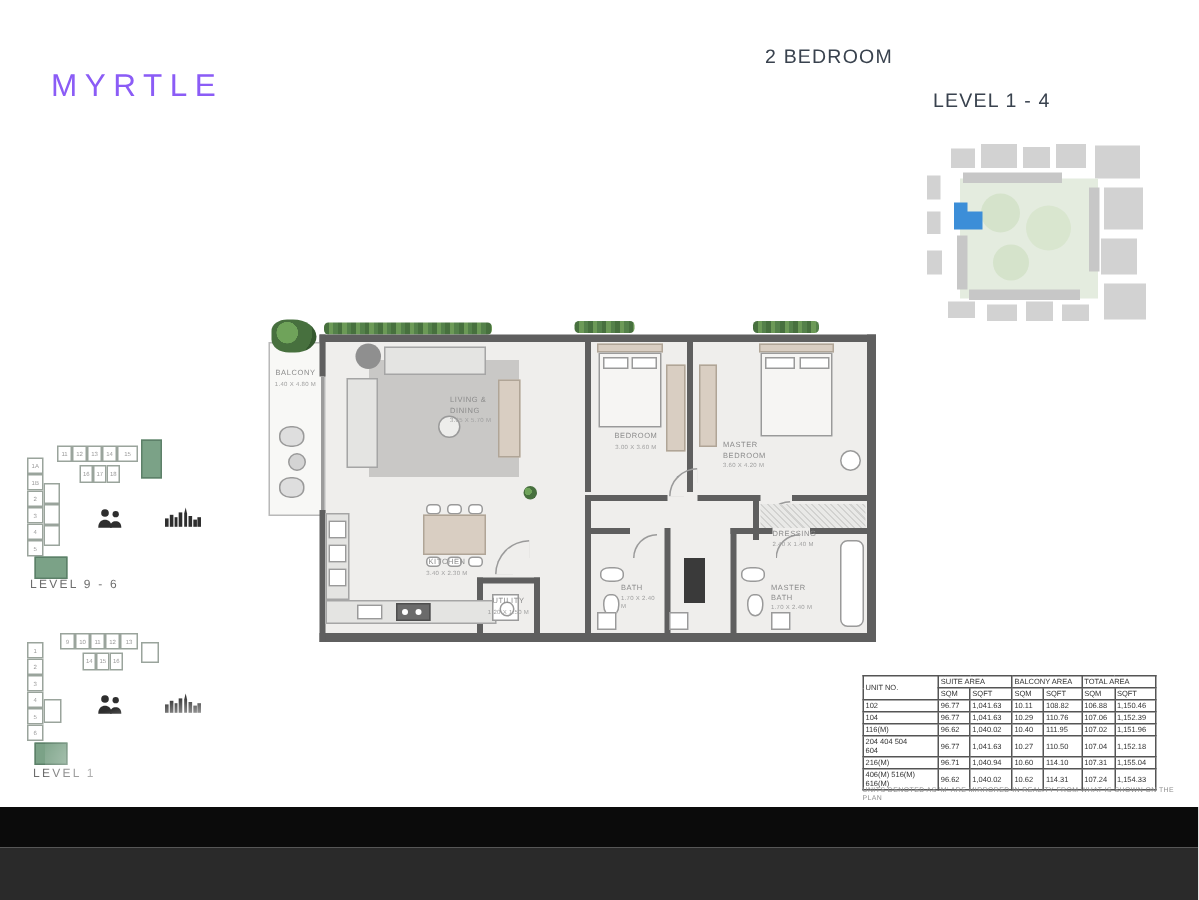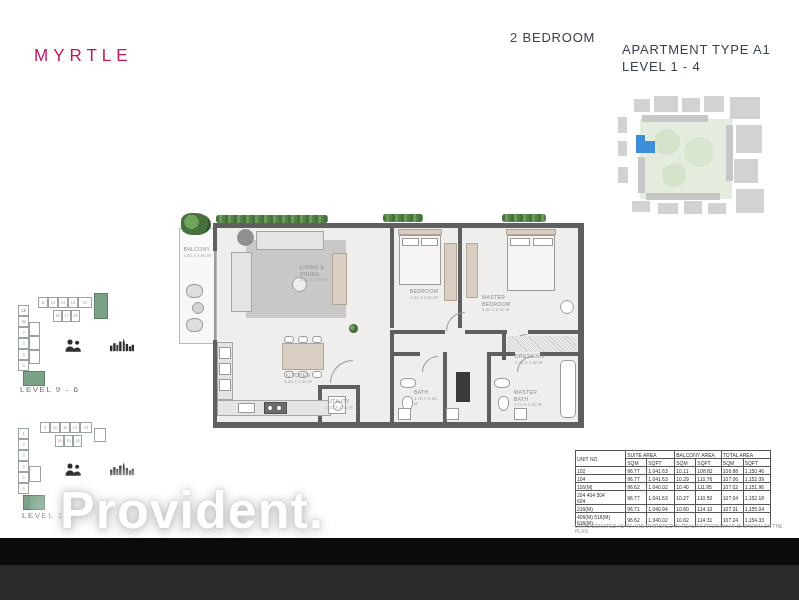--- a/index.html
+++ b/index.html
@@ -1,20 +1,20 @@
 <!DOCTYPE html>
 <html><head>
 <meta charset="utf-8">
 <style>
   html,body{margin:0;padding:0;background:#fff;}
   #canvas{position:relative;width:799px;height:600px;background:#ffffff;overflow:hidden;
           font-family:"Liberation Sans",sans-serif;color:#39424e;}
   .abs{position:absolute;}
   
-  .title{font-size:17px;letter-spacing:5px;font-weight:400;color:#be185d;}
+  .title{font-size:21px;letter-spacing:5px;font-weight:400;color:#8b5cf6;}
   .sub{font-size:13px;letter-spacing:0.8px;font-weight:400;color:#39424e;}
   
   .wall{position:absolute;background:#5f5f5f;}
   .thinline{position:absolute;background:#9c9c9c;}
   .room-fill{position:absolute;background:#efeeec;}
   .balcony-fill{position:absolute;background:#f8f8f6;border:1px solid #b9b9b9;}
   .hedge{position:absolute;height:8px;background:repeating-linear-gradient(90deg,#47703e 0 3px,#6c9a57 3px 6px,#54814a 6px 9px);border-radius:3px;}
   .furn{position:absolute;background:#ffffff;border:1px solid #9a9a9a;box-sizing:border-box;}
   .beige{background:#d9cec2;border:1px solid #b0a597;}
   .grayf{background:#e4e4e2;border:1px solid #a5a5a5;}
@@ -47,21 +47,20 @@
   .bar2{position:absolute;left:0;top:565px;width:799px;height:35px;background:#2a2a2a;}
   svg{display:block;}
 </style>
 </head>
 <body>
 
 <div id="canvas">
 
   <div class="abs title" style="left:34px;top:46px;">MYRTLE</div>
   <div class="abs sub" style="left:510px;top:30px;">2 BEDROOM</div>
-  <div class="abs sub" style="left:622px;top:42px;">APARTMENT TYPE A1</div>
   <div class="abs sub" style="left:622px;top:59px;">LEVEL 1 - 4</div>
 
   <div class="abs" style="left:618px;top:93px;width:150px;height:124px;">
 
     <div class="blk" style="left:16px;top:6px;width:16px;height:13px;"></div>
     <div class="blk" style="left:36px;top:3px;width:24px;height:16px;"></div>
     <div class="blk" style="left:64px;top:5px;width:18px;height:14px;"></div>
     <div class="blk" style="left:86px;top:3px;width:20px;height:16px;"></div>
     <div class="blk" style="left:112px;top:4px;width:30px;height:22px;"></div>
     <div class="blk" style="left:118px;top:32px;width:26px;height:28px;"></div>
@@ -384,17 +383,16 @@
           <td>10.62</td>
           <td>114.31</td>
           <td>107.24</td>
           <td>1,154.33</td>
     </tr>
   </tbody>
     </table>
   <div class="footnote" style="left:575px;top:524px;width:210px;">UNITS DENOTED AS 'M' ARE MIRRORED IN REALITY FROM WHAT IS SHOWN ON THE PLAN</div>
 
   <div class="wm-glow"></div>
-  <div class="wm">Provident.</div>
   <div class="bar1"></div>
   <div class="bar2"></div>
 
 </div>
 
 </body></html>

